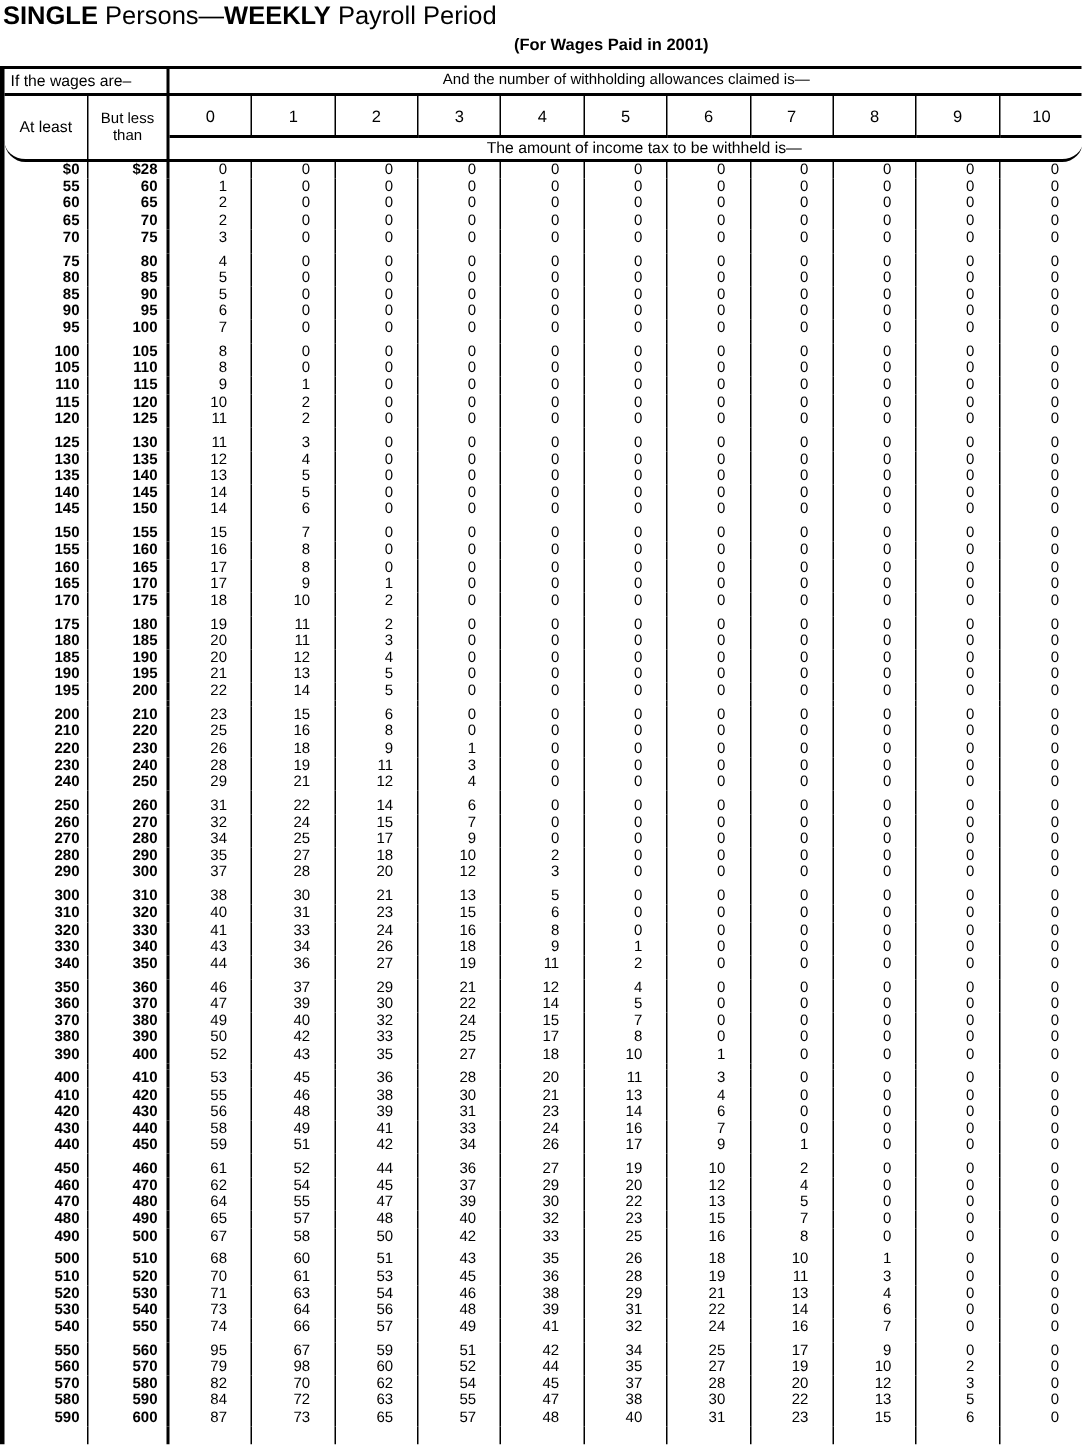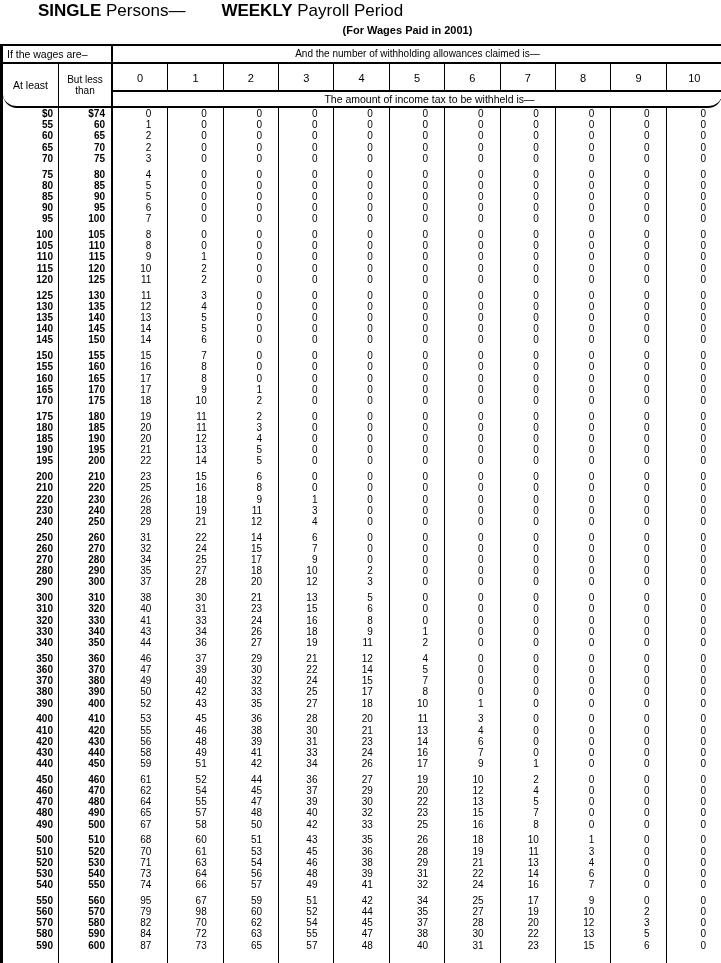--- a/index.html
+++ b/index.html
@@ -5,21 +5,21 @@
   html,body{margin:0;padding:0;background:#fff;}
   body{
     width:721px;height:963px;position:relative;overflow:hidden;
     font-family:"Liberation Sans","DejaVu Sans",sans-serif;color:#000;
     -webkit-font-smoothing:none;
   }
   .title{
     position:absolute;top:1px;left:2px;font-size:17px;line-height:20px;
     letter-spacing:0px;white-space:nowrap;
   }
-  .title .b{font-weight:bold;margin-left:36px;}
+  .title .b{font-weight:bold;}
   .subtitle{
     position:absolute;top:24px;left:0;width:721px;text-align:center;
     font-size:11px;font-weight:bold;margin-left:47px;
   }
   .taxtable{
     position:absolute;top:44px;left:0;width:719px;height:917px;
     border-top:2px solid #000;border-left:3px solid #000000;border-right:1px solid #000;
     display:flex;flex-direction:column;
   }
   .hrow1{display:grid;grid-template-columns:110px 1fr;height:16px;border-bottom:2px solid #000;}
@@ -68,21 +68,21 @@
     <div class="numcell">6</div>
     <div class="numcell">7</div>
     <div class="numcell">8</div>
     <div class="numcell">9</div>
     <div class="numcell last">10</div>
     <div class="amount">The amount of income tax to be withheld is—</div>
   </div>
   <div class="tbody" id="tbody">
       <div class="row">
         <div class="c w1">$0</div>
-        <div class="c w2">$74</div>
+        <div class="c w2">$28</div>
         <div class="c val">0</div>
         <div class="c val">0</div>
         <div class="c val">0</div>
         <div class="c val">0</div>
         <div class="c val">0</div>
         <div class="c val">0</div>
         <div class="c val">0</div>
         <div class="c val">0</div>
         <div class="c val">0</div>
         <div class="c val">0</div>

